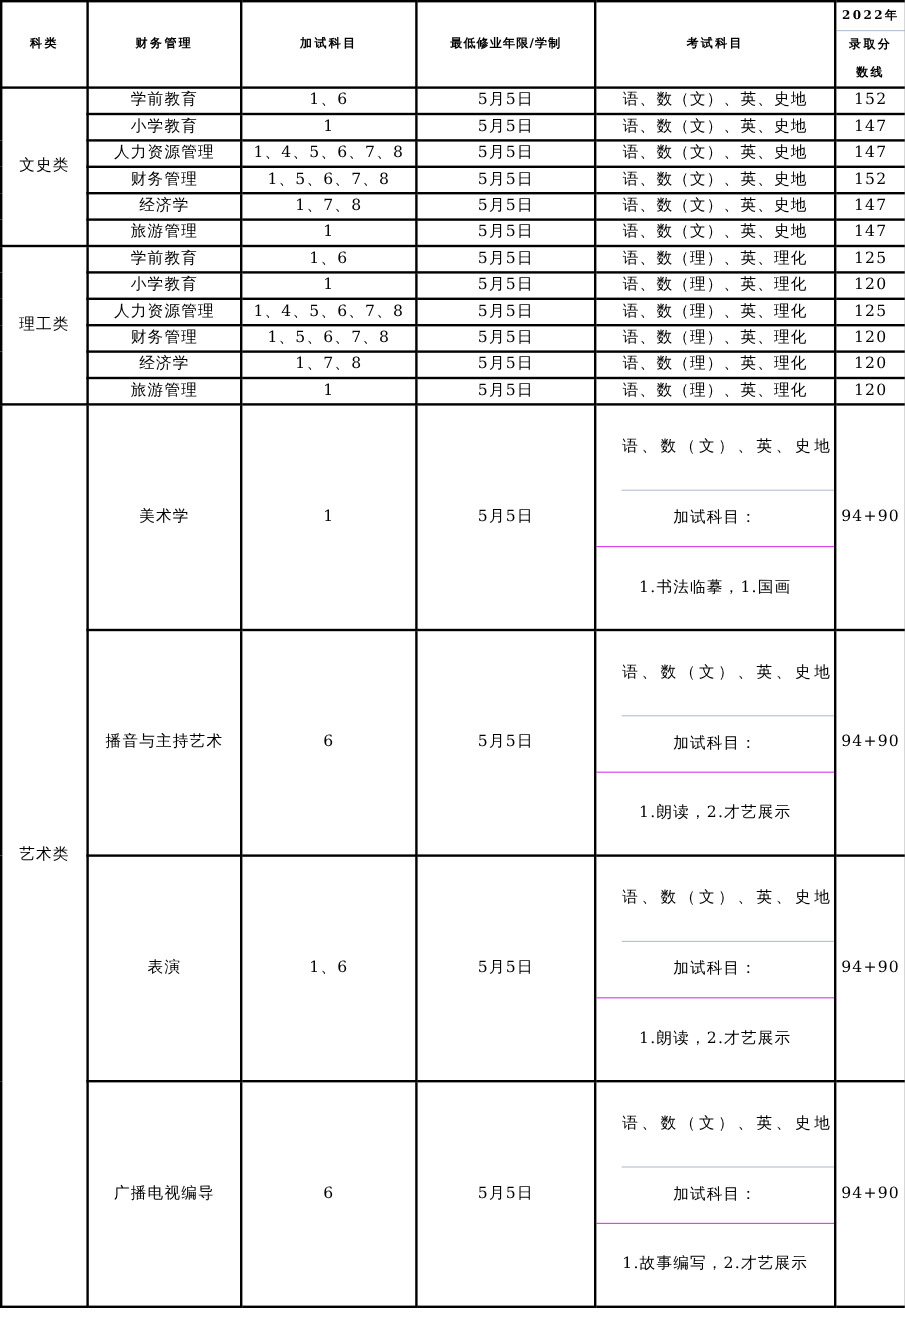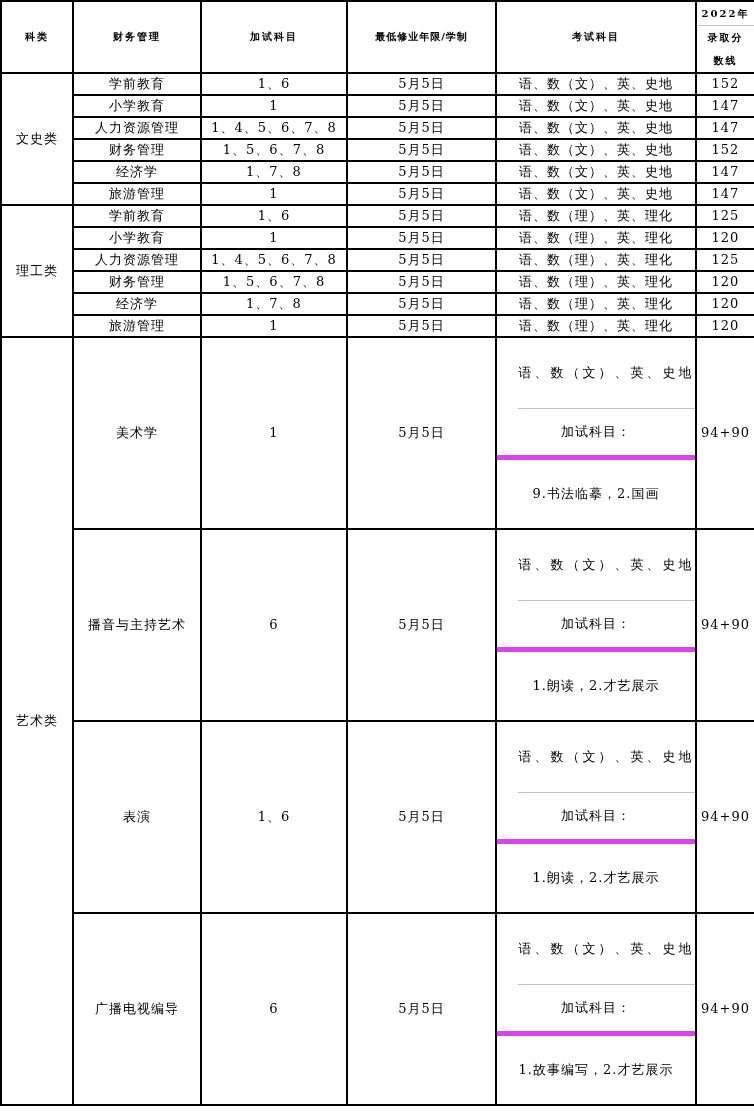--- a/index.html
+++ b/index.html
@@ -13,21 +13,21 @@
   table.admit th { font-weight: bold; font-size: 10px; letter-spacing: 2px; }
   th.score-head { padding: 0; letter-spacing: 1px; }
   .score-head .line { display: block; height: 23px; line-height: 23px; }
   .score-head .line.first { border-bottom: 1px solid #b8c4d4; }
   tr.head { height: 72px; }
   tr.reg td { height: 20px; }
   tr.art > td { height: 184px; }
   td.exam-art { padding: 0; }
   .sub { display: flex; align-items: center; justify-content: center; }
   .sub.a { height: 70px; border-bottom: 1px solid #b8c4d4; }
-  .sub.b { height: 46px; border-bottom: 5px solid #d946ef; }
+  .sub.b { height: 46px; border-bottom: 1px solid #d946ef; }
   .sub.c { height: 68px; }
   .cat { letter-spacing: 3px; }
   .exam { letter-spacing: 3px; margin-left: 21px; }
 </style>
 </head>
 <body>
 
 <table class="admit">
   <colgroup>
     <col style="width:72px">
@@ -139,21 +139,21 @@
         <td>120</td>
       </tr>
       <tr class="art">
         <td class="cat" rowspan="4">艺术类</td>
         <td>美术学</td>
         <td>1</td>
         <td>5月5日</td>
         <td class="exam-art">
           <div class="sub a exam">语、数（文）、英、史地</div>
           <div class="sub b">加试科目：</div>
-          <div class="sub c">9.书法临摹，2.国画</div>
+          <div class="sub c">1.书法临摹，1.国画</div>
         </td>
         <td>94+90</td>
       </tr>
       <tr class="art">
         <td>播音与主持艺术</td>
         <td>6</td>
         <td>5月5日</td>
         <td class="exam-art">
           <div class="sub a exam">语、数（文）、英、史地</div>
           <div class="sub b">加试科目：</div>

